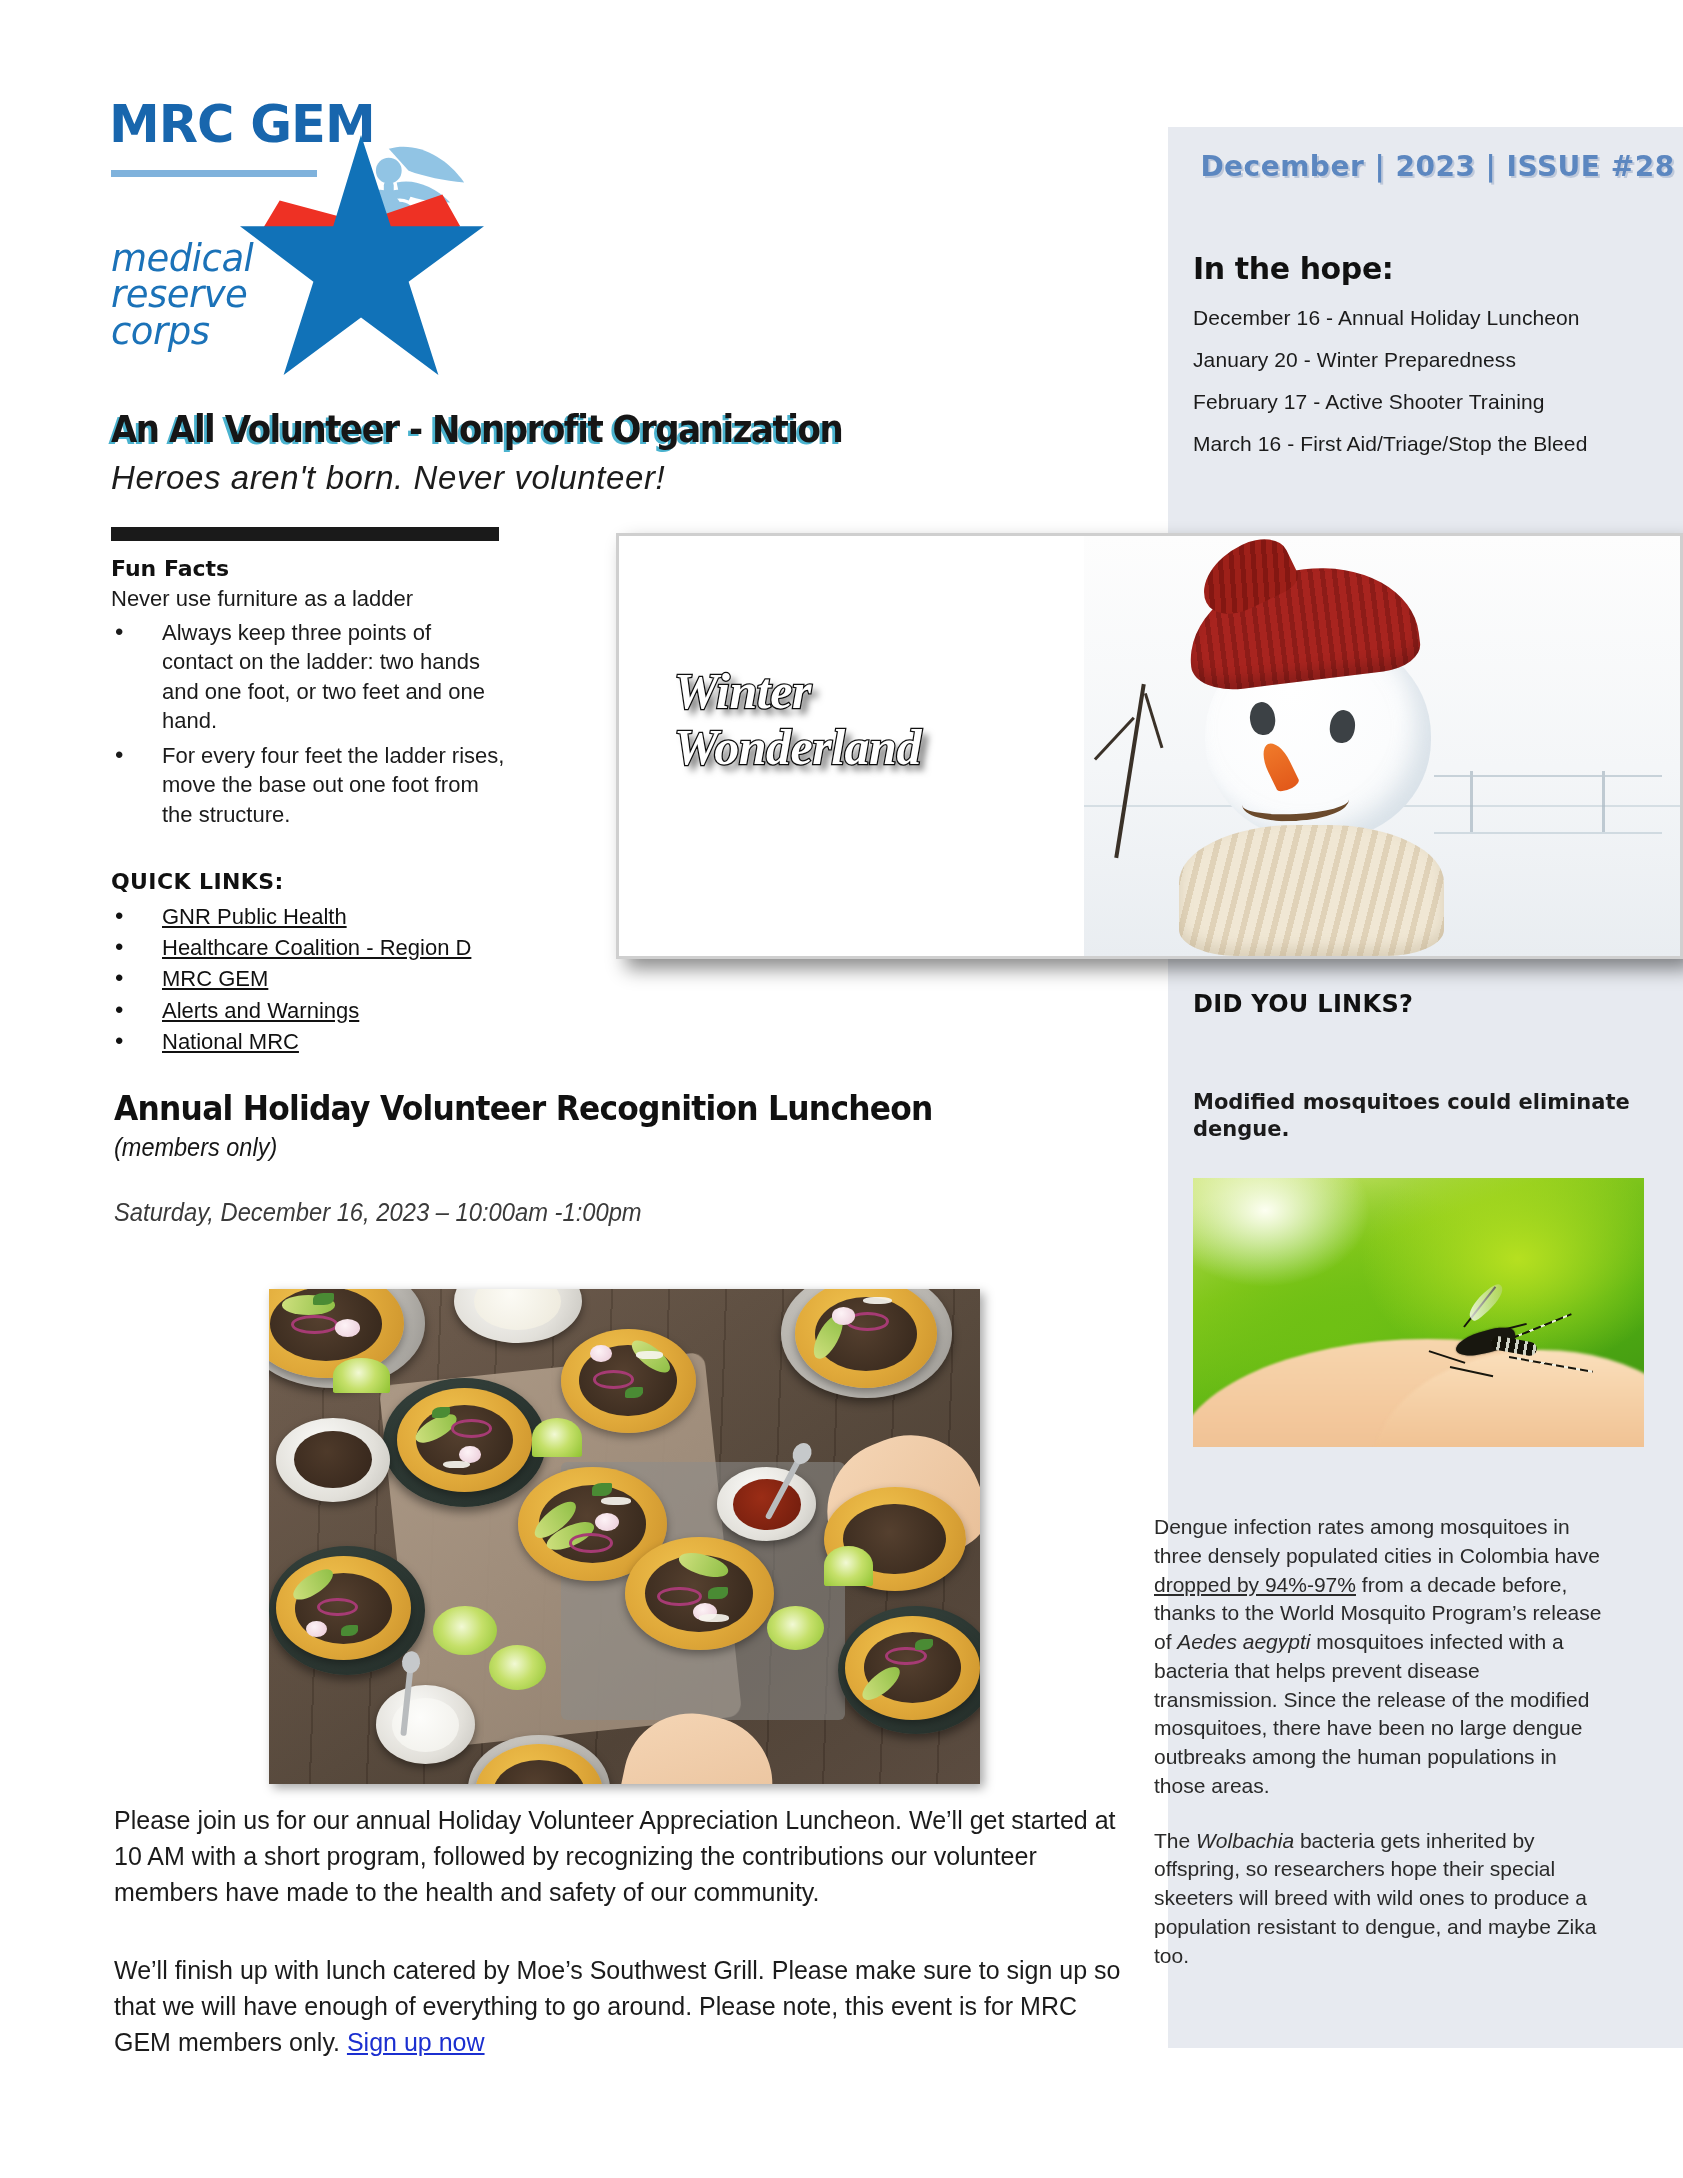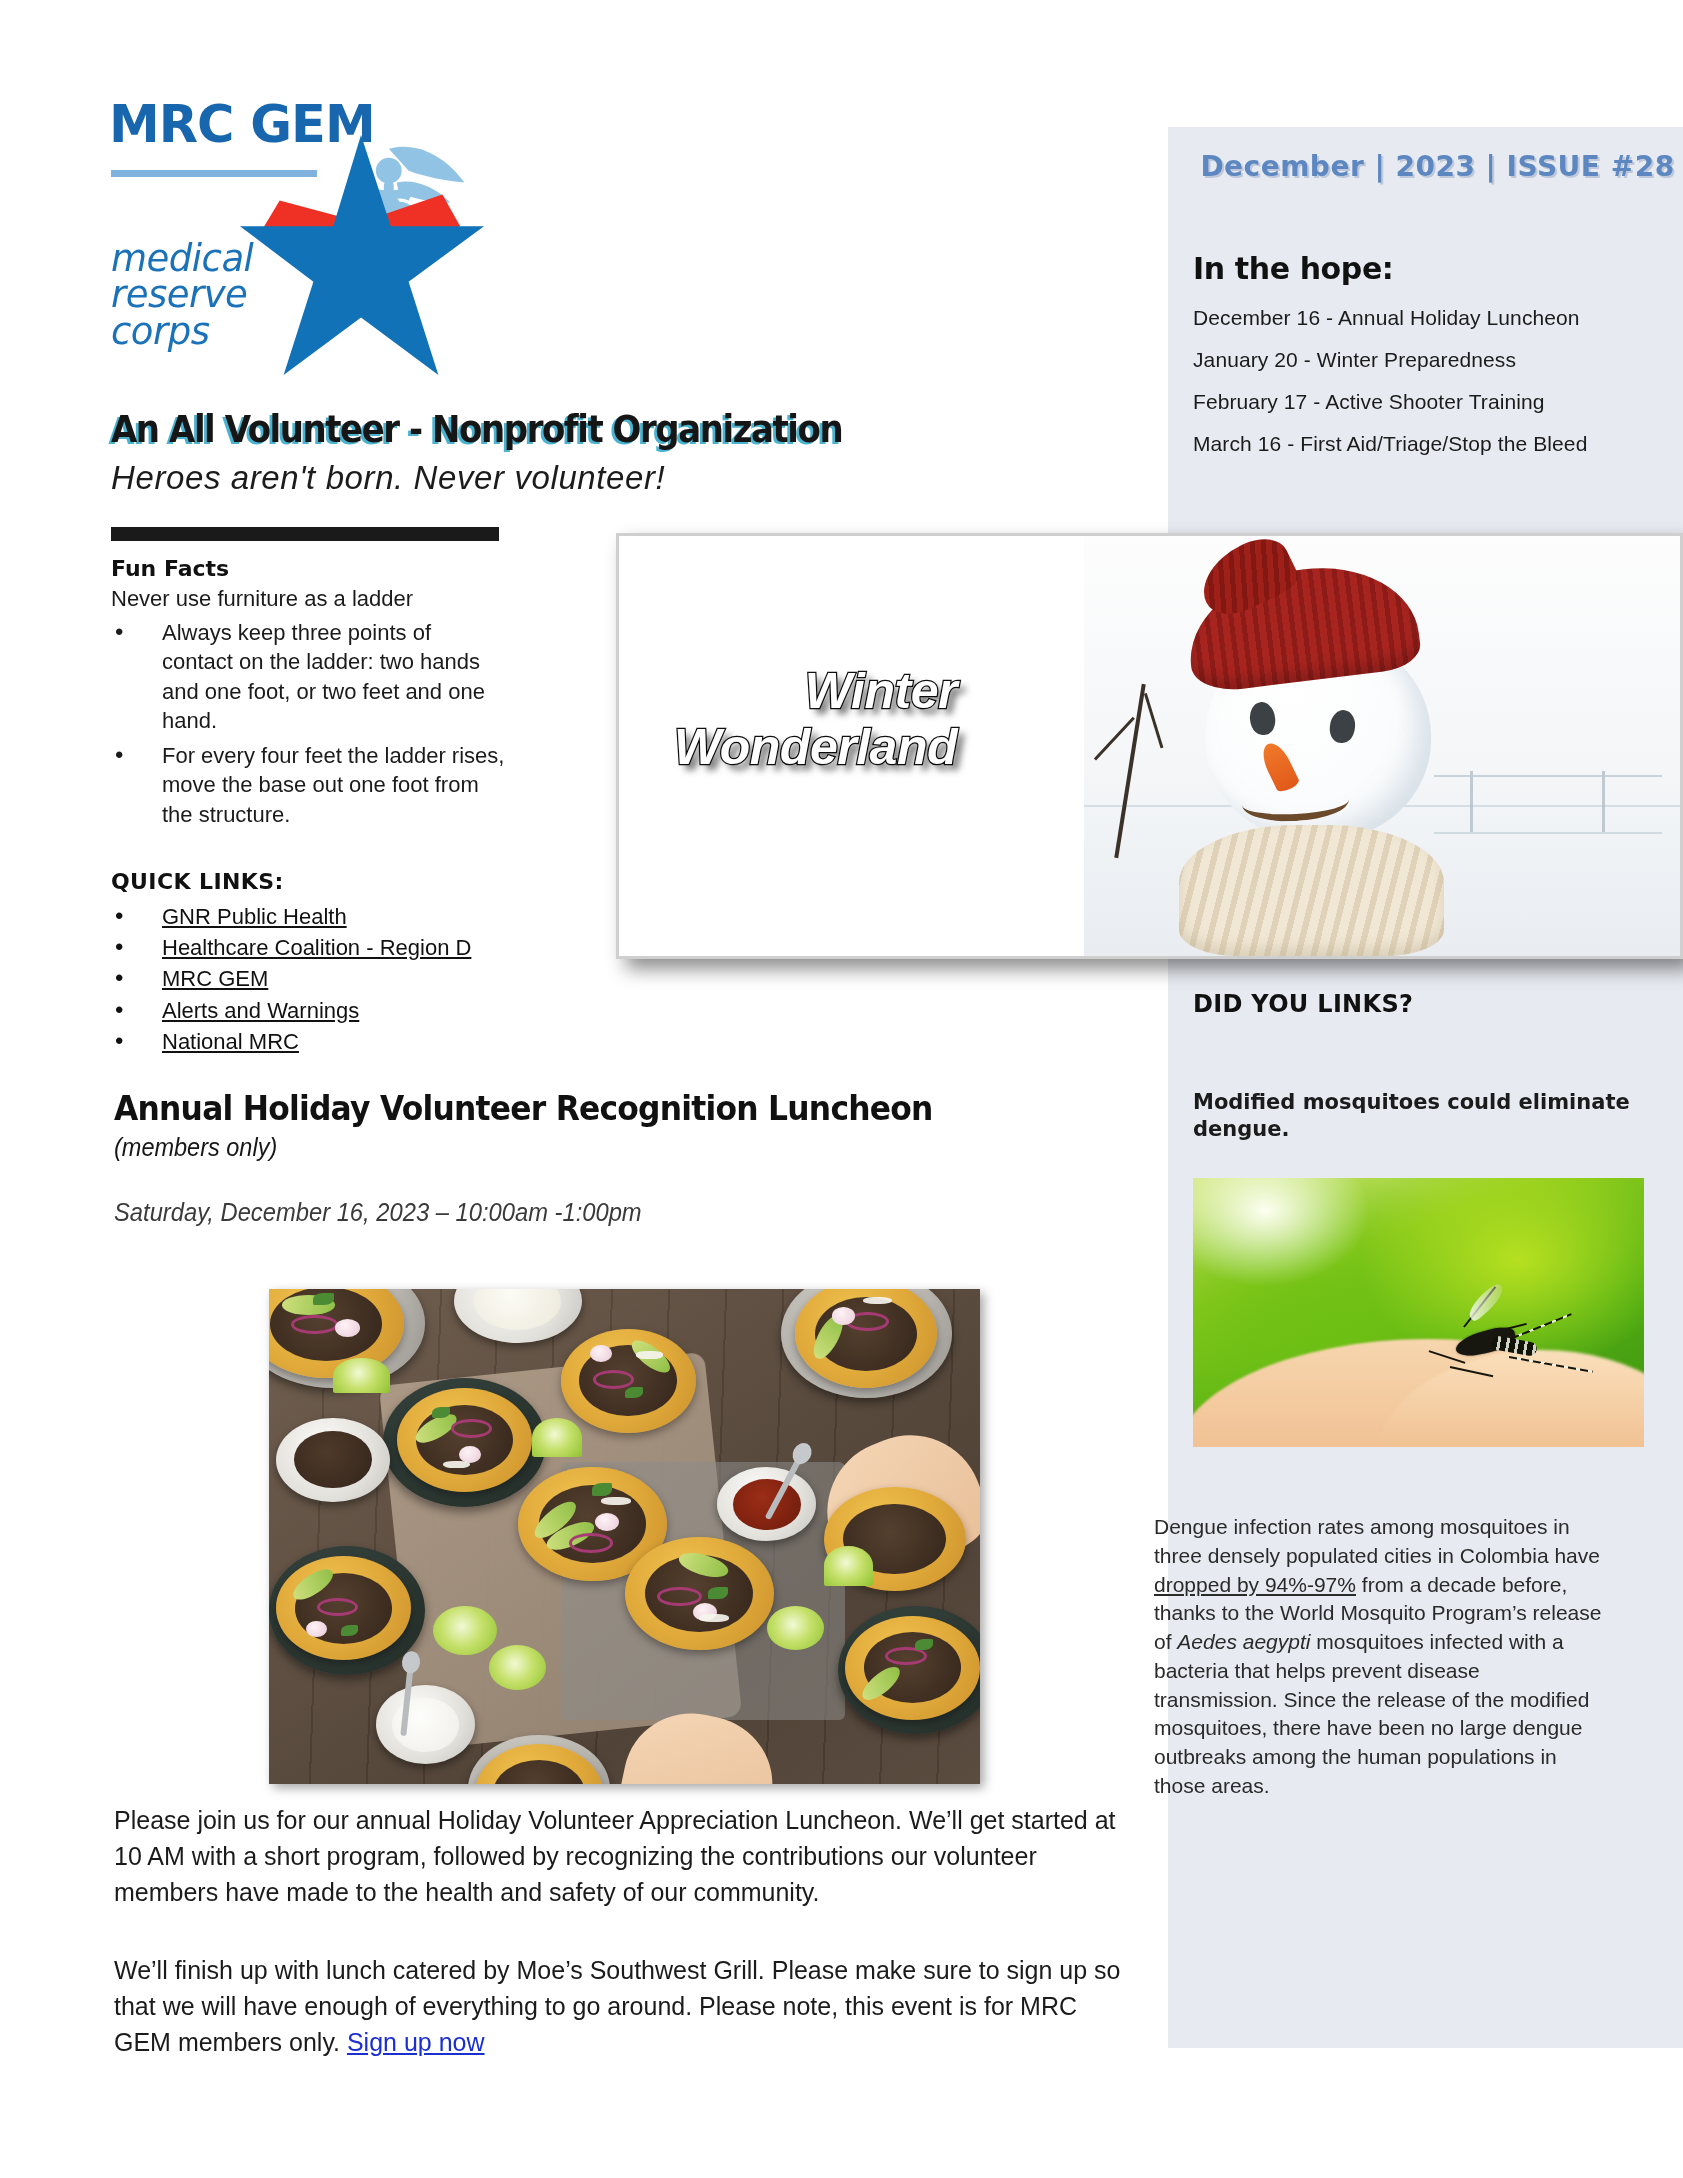--- a/index.html
+++ b/index.html
@@ -354,31 +354,30 @@
     background: #ffffff;
     border: 3px solid #cfcfcf;
     box-sizing: border-box;
     box-shadow: 10px 10px 18px rgba(0,0,0,0.45);
     overflow: hidden;
   }
   .winter-title {
     position: absolute;
     left: 55px;
     top: 127px;
-    font-family: Liberation Sans, sans-serif;
+    font-family: Liberation Serif, serif;
     font-weight: bold;
     font-style: italic;
     font-size: 50px;
     line-height: 1.12;
     color: #ffffff;
     letter-spacing: -0.5px;
     -webkit-text-stroke: 2.5px #111111;
     paint-order: stroke fill;
     text-shadow: 6px 6px 7px rgba(0,0,0,0.55);
-    text-align: right;
   }
   .snow-photo {
     position: absolute;
     right: 0;
     top: 0;
     width: 596px;
     height: 420px;
     overflow: hidden;
     background: linear-gradient(180deg,#fdfdfd 0%,#f4f6f8 55%,#e9edf1 100%);
   }
@@ -711,20 +710,21 @@
   <div class="mleg spot" style="left:70%;top:66%;width:85px;transform:rotate(10deg);"></div>
   <div class="mleg" style="left:57%;top:70%;width:44px;transform:rotate(12deg);"></div>
   <div class="mosq-wing"></div>
   <div class="mosq-body"></div>
   <div class="mosq-abdomen"></div>
   <div class="mosq-prob"></div>
 </div>
 
 <div class="dyk-body">
   <p><span>Dengue infection rates among mosquitoes in three densely populated cities in Colombia have </span><span class="ulink">dropped by 94%-97%</span><span> from a decade before, thanks to the World Mosquito Program’s release of </span><i>Aedes aegypti</i><span> mosquitoes infected with a bacteria that helps prevent disease transmission. Since the release of the modified mosquitoes, there have been no large dengue outbreaks among the human populations in those areas.</span></p>
+  <p><span>The </span><i>Wolbachia</i><span> bacteria gets inherited by offspring, so researchers hope their special skeeters will breed with wild ones to produce a population resistant to dengue, and maybe Zika too.</span></p>
 </div>
 
 <div class="logo">
   <div class="logo-word">MRC GEM</div>
   <div class="logo-rule"></div>
   <div class="logo-sub">
     <div>medical</div>
     <div>reserve</div>
     <div>corps</div>
   </div>

